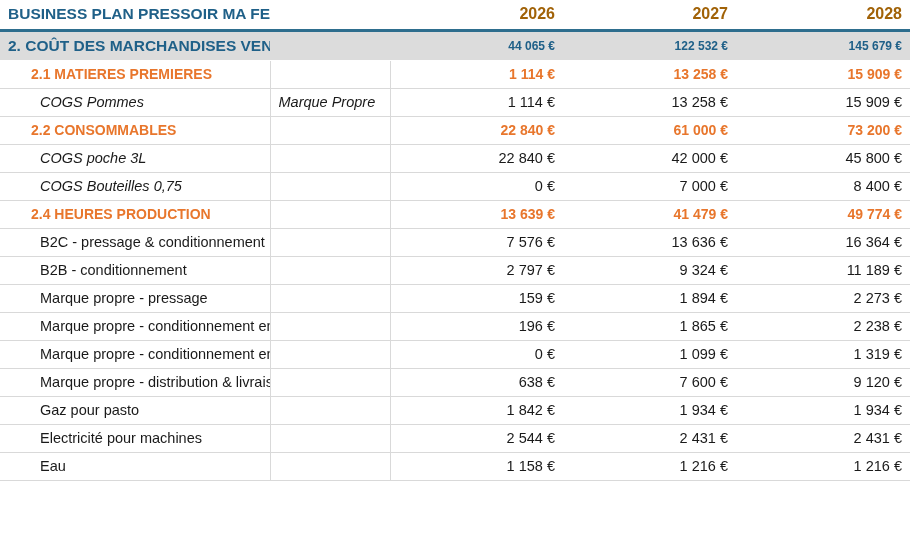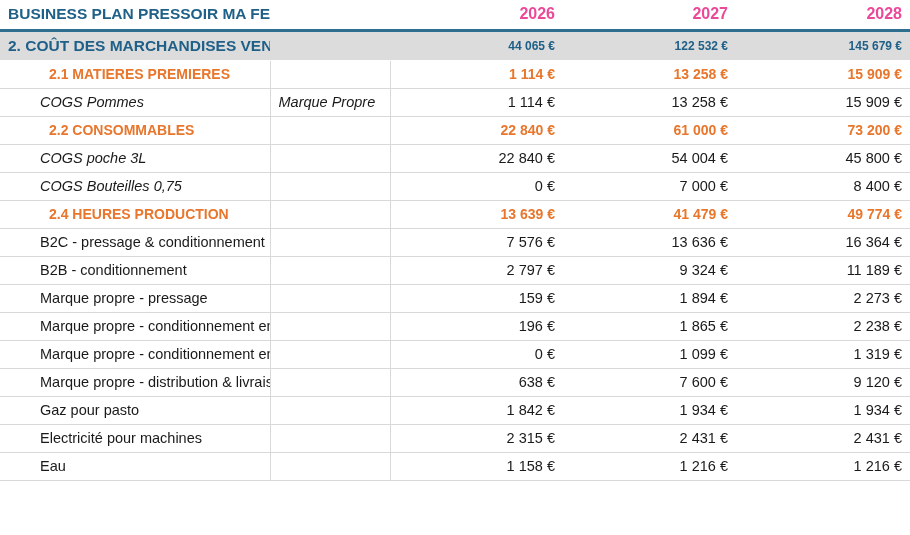--- a/index.html
+++ b/index.html
@@ -38,21 +38,21 @@
   tr.row-title td {
     background: #ffffff;
     border-bottom: 3px solid #2e6e8e;
     color: #1f6088;
     font-weight: bold;
     font-size: 15.5px;
     height: 30px;
   }
   tr.row-title td.num {
     text-align: right;
-    color: #ec4899;
+    color: #a16207;
     font-weight: bold;
     font-size: 16px;
   }
   tr.row-title td.blank { border-bottom: 3px solid #2e6e8e; }
 
   
   tr.row-total td {
     background: #dcdcdc;
     color: #1f6088;
     font-weight: bold;
@@ -70,21 +70,21 @@
     color: #e8762c;
     font-weight: bold;
     font-size: 14px;
     border-bottom: 1px solid #d9d9d9;
     border-right: 1px solid #d9d9d9;
   }
   tr.row-section td.num {
     text-align: right;
     border-right: none;
   }
-  tr.row-section td.lbl { padding-left: 49px; }
+  tr.row-section td.lbl { padding-left: 31px; }
 
   
   tr.row-detail td {
     color: #1a1a1a;
     border-bottom: 1px solid #d9d9d9;
     border-right: 1px solid #d9d9d9;
     font-size: 14.5px;
   }
   tr.row-detail td.num {
     text-align: right;
@@ -140,21 +140,21 @@
         <td class="lbl">2.2 CONSOMMABLES</td>
         <td class="sub"></td>
         <td class="num">22 840 €</td>
         <td class="num">61 000 €</td>
         <td class="num">73 200 €</td>
       </tr>
       <tr class="row-detail italic">
         <td class="lbl">COGS poche 3L</td>
         <td class="sub"></td>
         <td class="num">22 840 €</td>
-        <td class="num">54 004 €</td>
+        <td class="num">42 000 €</td>
         <td class="num">45 800 €</td>
       </tr>
       <tr class="row-detail italic">
         <td class="lbl">COGS Bouteilles 0,75</td>
         <td class="sub"></td>
         <td class="num">0 €</td>
         <td class="num">7 000 €</td>
         <td class="num">8 400 €</td>
       </tr>
       <tr class="row-section">
@@ -209,21 +209,21 @@
       <tr class="row-detail">
         <td class="lbl">Gaz pour pasto</td>
         <td class="sub"></td>
         <td class="num">1 842 €</td>
         <td class="num">1 934 €</td>
         <td class="num">1 934 €</td>
       </tr>
       <tr class="row-detail">
         <td class="lbl">Electricité pour machines</td>
         <td class="sub"></td>
-        <td class="num">2 315 €</td>
+        <td class="num">2 544 €</td>
         <td class="num">2 431 €</td>
         <td class="num">2 431 €</td>
       </tr>
       <tr class="row-detail">
         <td class="lbl">Eau</td>
         <td class="sub"></td>
         <td class="num">1 158 €</td>
         <td class="num">1 216 €</td>
         <td class="num">1 216 €</td>
       </tr>

